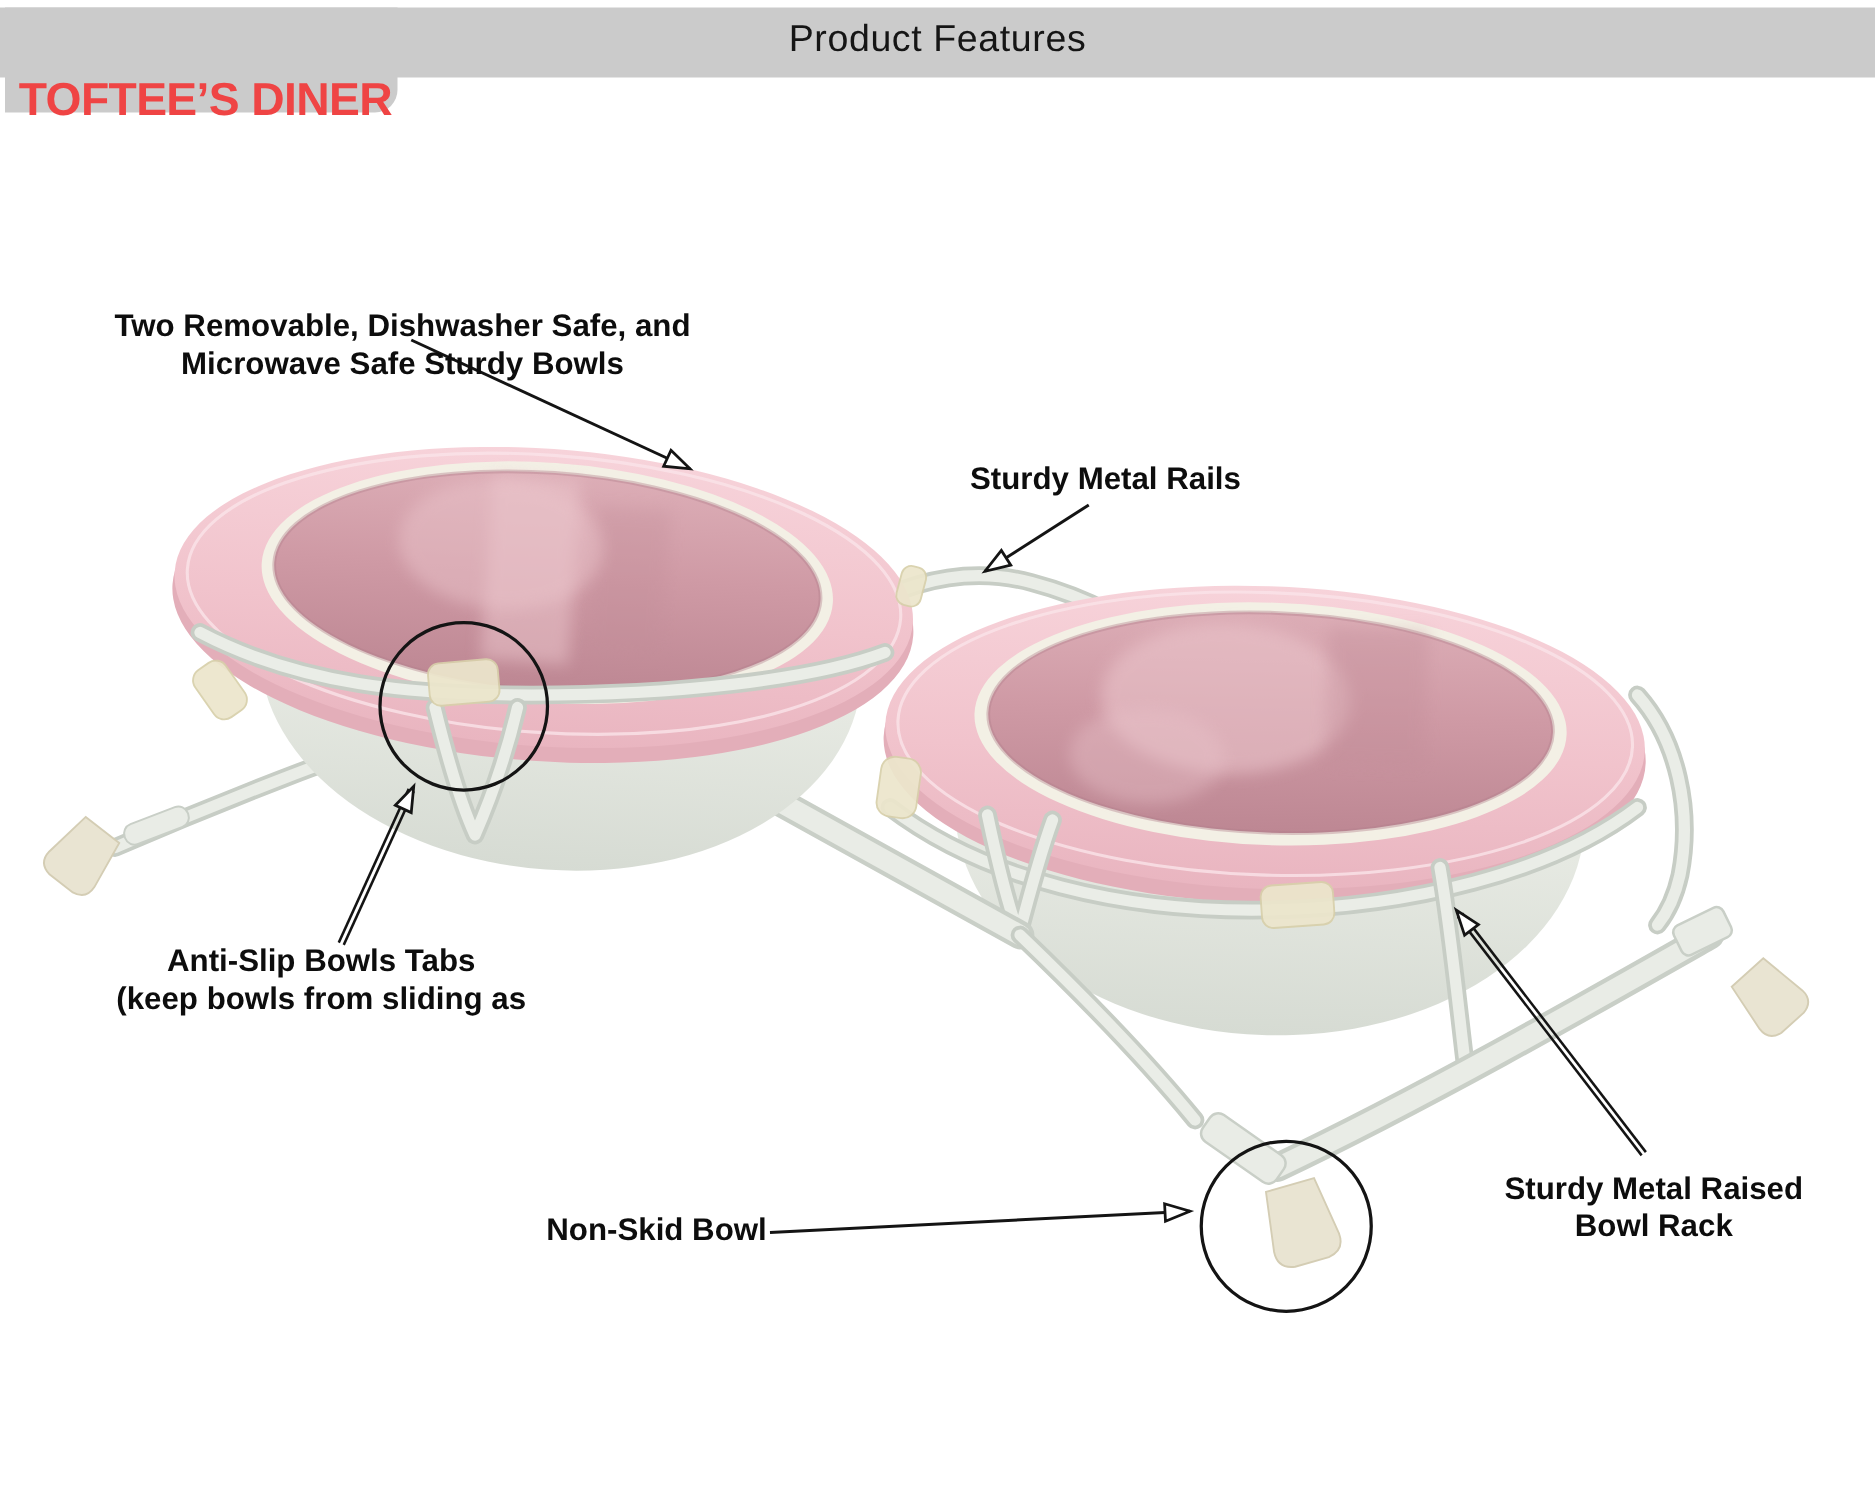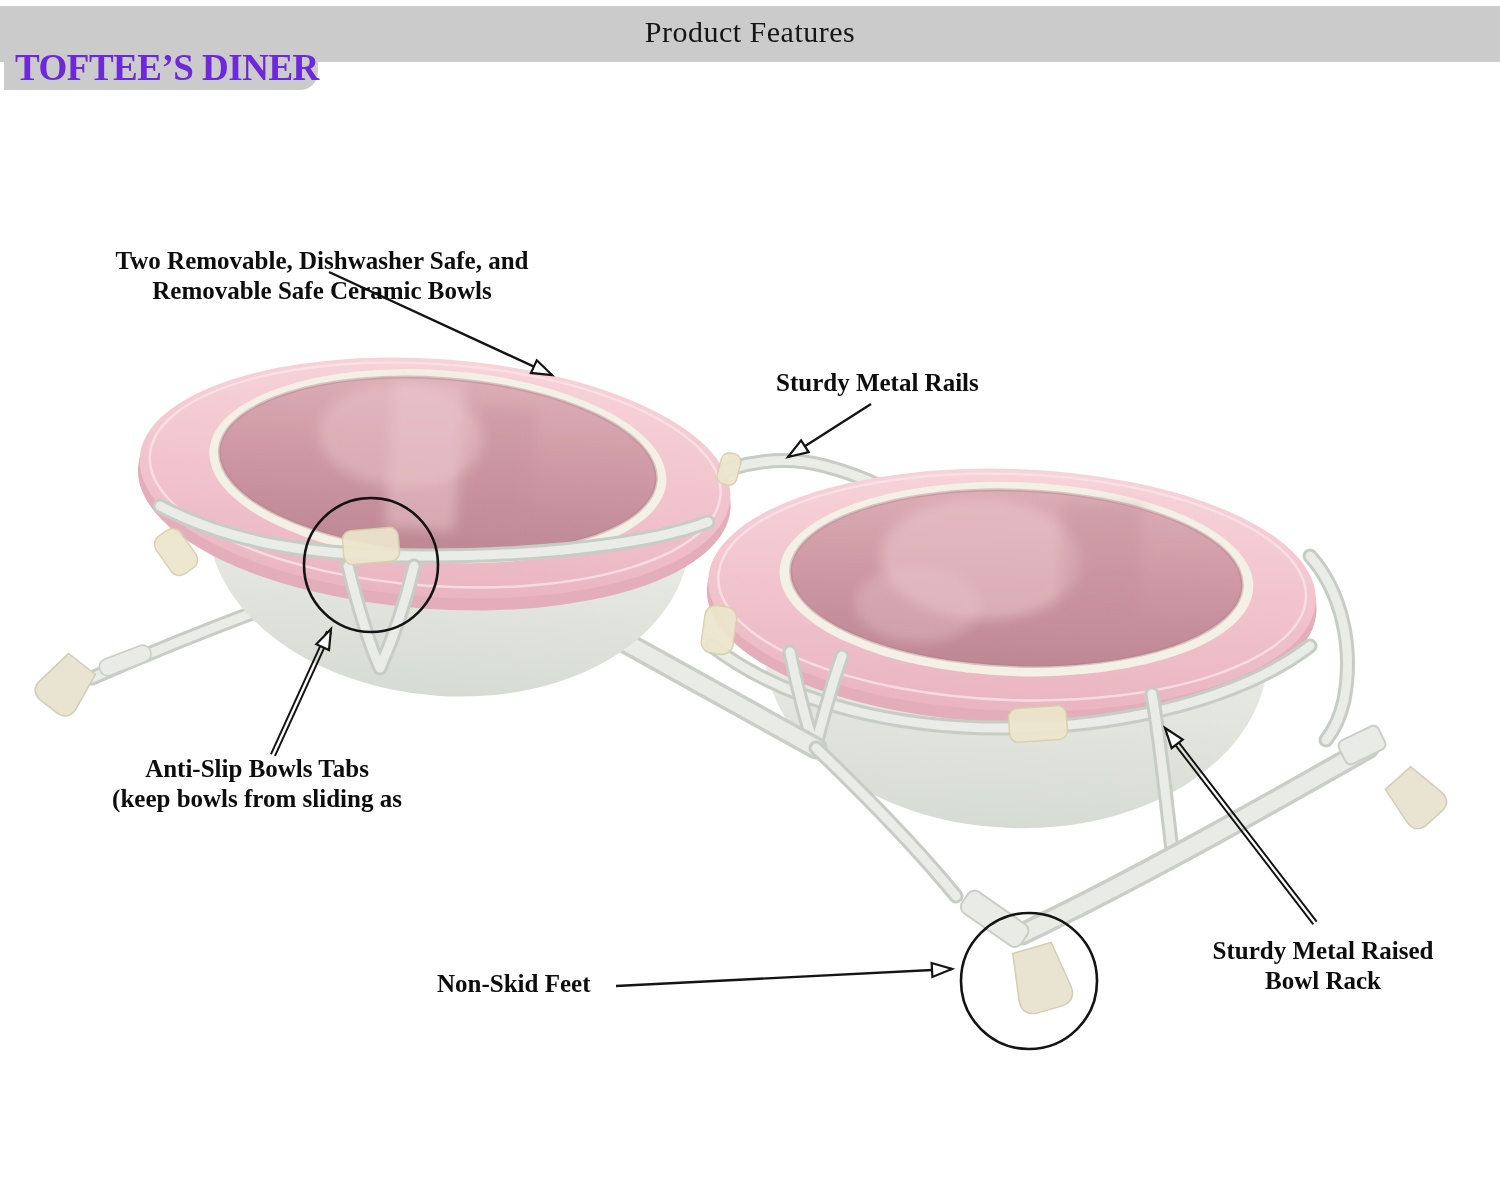--- a/index.html
+++ b/index.html
@@ -1,26 +1,26 @@
 <!DOCTYPE html>
 <html><head>
 <meta charset="utf-8">
 <style>
   html,body{margin:0;padding:0;background:#ffffff;}
   #canvas{
     position:relative;width:1500px;height:1199px;background:#ffffff;overflow:hidden;
-    font-family:Liberation Serif, serif;color:#0d0d0d;
+    font-family:Liberation Sans, sans-serif;color:#0d0d0d;
   }
   .band{position:absolute;left:0;top:6px;width:1500px;height:56px;background:#cbcbcb;}
   .brand-box{position:absolute;left:4px;top:6px;width:314px;height:84px;background:#cbcbcb;
     border-radius:0 0 18px 0;}
   .page-title{position:absolute;left:0;top:15px;width:1500px;text-align:center;
     font-size:30px;letter-spacing:.5px;color:#151515;}
-  .brand-title{position:absolute;left:15px;top:46px;font-size:37px;font-weight:bold;
-    letter-spacing:-.5px;color:#6d28d9;white-space:nowrap;}
+  .brand-title{position:absolute;left:15px;top:59px;font-size:37px;font-weight:bold;
+    letter-spacing:-.5px;color:#ef4444;white-space:nowrap;}
   .label{position:absolute;font-size:25px;font-weight:bold;line-height:30px;color:#0d0d0d;}
   .label.center{text-align:center;}
   .lbl-bowls{left:62px;top:207px;width:520px;margin-top:39px;}
   .lbl-rails{left:776px;top:368px;white-space:nowrap;}
   .lbl-antislip{left:76px;top:754px;width:362px;}
   .lbl-nonskid{left:437px;top:969px;white-space:nowrap;}
   .lbl-rack{left:1162px;top:936px;width:322px;}
   svg{position:absolute;left:0;top:0;}
   .tube-o{fill:none;stroke:#c7cdc5;stroke-width:15;stroke-linecap:round;}
   .tube-i{fill:none;stroke:#eaede7;stroke-width:9;stroke-linecap:round;}
@@ -160,30 +160,30 @@
       <g>
         <path d="M 1316.7,921.7 L 1169.7,730.7" stroke-width="2"></path>
         <path d="M 1313.3,924.3 L 1166.3,733.3" stroke-width="2"></path>
         <path d="M 1315,923 L 1165,728" stroke="rgba(255,255,255,0)" marker-end="url(#openHead)"></path>
       </g>
     </g>
   </svg>
 
   <div class="label center lbl-bowls">
     <div>Two Removable, Dishwasher Safe, and</div>
-    <div>Removable Safe Ceramic Bowls</div>
+    <div>Microwave Safe Sturdy Bowls</div>
   </div>
 
   <div class="label lbl-rails">Sturdy Metal Rails</div>
 
   <div class="label center lbl-antislip">
     <div>Anti-Slip Bowls Tabs</div>
     <div>(keep bowls from sliding as</div>
   </div>
 
-  <div class="label lbl-nonskid">Non-Skid Feet</div>
+  <div class="label lbl-nonskid">Non-Skid Bowl</div>
 
   <div class="label center lbl-rack">
     <div>Sturdy Metal Raised</div>
     <div>Bowl Rack</div>
   </div>
 
 </div>
 
 </body></html>

